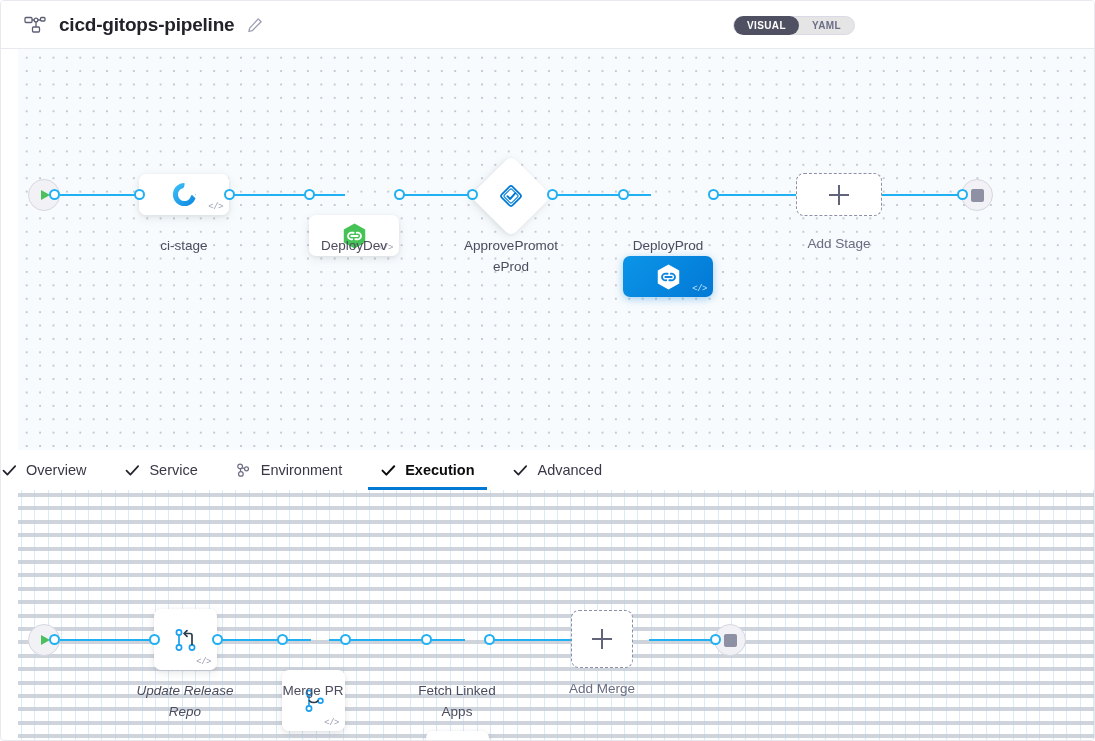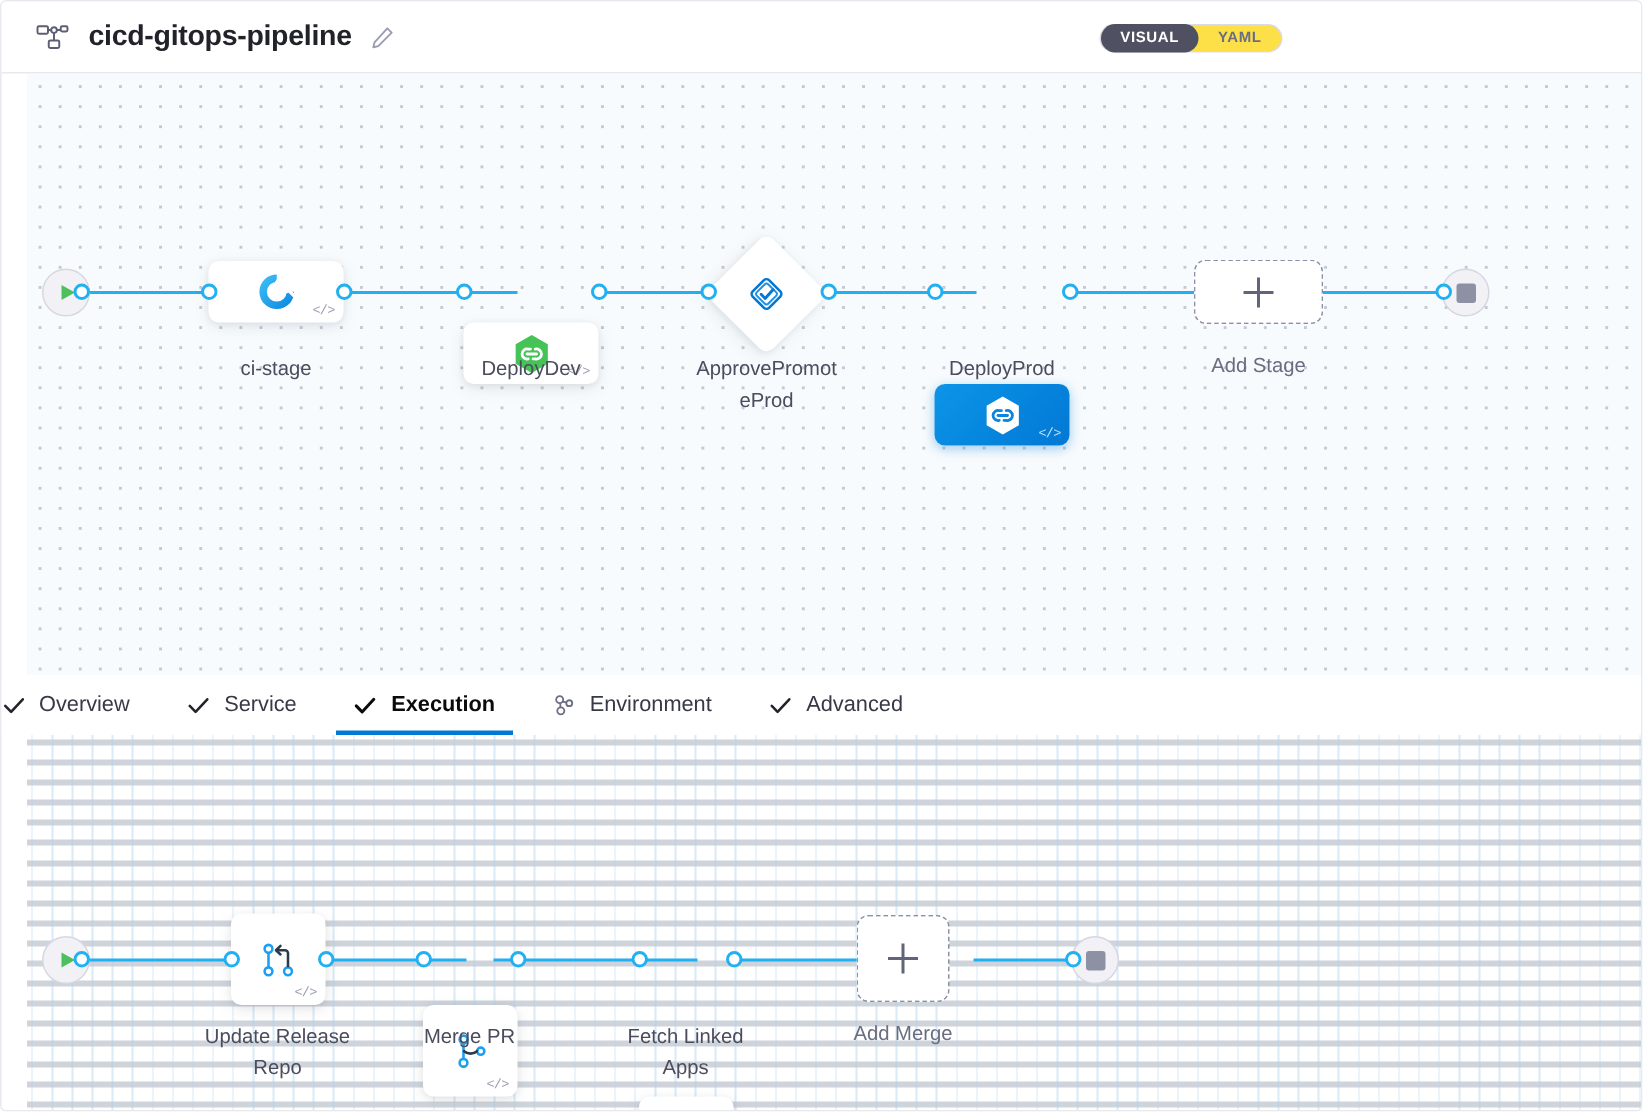--- a/index.html
+++ b/index.html
@@ -35,21 +35,21 @@
     letter-spacing: -0.2px;
   }
   .hdr-edit { margin-left: 12px; width: 18px; height: 18px;
     display: flex; align-items: center; justify-content: center; cursor: pointer; }
 
   .toggle {
     position: absolute; right: 241px; top: 15px;
     display: flex; align-items: center;
     height: 19px;
     border: 1px solid #d9dae5; border-radius: 10px;
-    background: #fde047;
+    background: #e5e5e5;
   }
   .toggle .opt {
     font-size: 10px; font-weight: bold; letter-spacing: 0.4px;
     padding: 0 13px; height: 19px; line-height: 19px;
     color: #6b6d85; border-radius: 10px; cursor: pointer;
   }
   .toggle .opt.active { background: #4f5162; color: #ffffff; }
 
   
   .stage-canvas {
@@ -312,39 +312,39 @@
 
     <div class="tab">
       <span class="tico">
         <svg width="15" height="13" viewBox="0 0 15 13">
           <path d="M1.5 6.6 L5.4 10.6 L13.2 2.2" fill="none" stroke="#22232c" stroke-width="1.7" stroke-linecap="round" stroke-linejoin="round"></path>
         </svg>
       </span>
       <span>Service</span>
     </div>
 
-    <div class="tab active">
-      <span class="tico">
-        <svg width="15" height="13" viewBox="0 0 15 13">
-          <path d="M1.5 6.6 L5.4 10.6 L13.2 2.2" fill="none" stroke="#0b0b0d" stroke-width="2" stroke-linecap="round" stroke-linejoin="round"></path>
-        </svg>
-      </span>
-      <span>Execution</span>
-    </div>
-
     <div class="tab">
       <span class="tico">
         <svg width="15" height="15" viewBox="0 0 16 16">
           <circle cx="4.4" cy="3.6" r="2.5" fill="none" stroke="#6d6f84" stroke-width="1.3"></circle>
           <circle cx="11.2" cy="6.2" r="2.1" fill="none" stroke="#6d6f84" stroke-width="1.3"></circle>
           <circle cx="5.2" cy="11.6" r="2.5" fill="none" stroke="#6d6f84" stroke-width="1.3"></circle>
           <path d="M6.5 5.1 L9.3 5.7 M4.8 6.2 L4.9 9.1" stroke="#6d6f84" stroke-width="1.3"></path>
         </svg>
       </span>
       <span>Environment</span>
+    </div>
+
+    <div class="tab active">
+      <span class="tico">
+        <svg width="15" height="13" viewBox="0 0 15 13">
+          <path d="M1.5 6.6 L5.4 10.6 L13.2 2.2" fill="none" stroke="#0b0b0d" stroke-width="2" stroke-linecap="round" stroke-linejoin="round"></path>
+        </svg>
+      </span>
+      <span>Execution</span>
     </div>
 
     <div class="tab">
       <span class="tico">
         <svg width="15" height="13" viewBox="0 0 15 13">
           <path d="M1.5 6.6 L5.4 10.6 L13.2 2.2" fill="none" stroke="#22232c" stroke-width="1.7" stroke-linecap="round" stroke-linejoin="round"></path>
         </svg>
       </span>
       <span>Advanced</span>
     </div>
@@ -373,21 +373,21 @@
           <circle cx="21" cy="22.5" r="2.6" fill="none" stroke="#1b9ff0" stroke-width="1.7"></circle>
           <path d="M8 10.1 V19.9" stroke="#1b9ff0" stroke-width="1.7"></path>
           <path d="M21 19.9 V10.5 a2 2 0 0 0 -2 -2 H13.6" fill="none" stroke="#2b3b49" stroke-width="1.7"></path>
           <path d="M16 5.6 L13 8.5 L16 11.3" fill="none" stroke="#2b3b49" stroke-width="1.7" stroke-linecap="round" stroke-linejoin="round"></path>
         </svg>
       </span>
       <span class="codeflag">&lt;/&gt;</span>
     </div>
     <div class="port" style="left:131px; top:144px;"></div>
     <div class="port" style="left:194px; top:144px;"></div>
-    <div class="nlabel" style="left:102px; top:190px; width:130px;">
+    <div class="nlabel" style="left:102px; top:190px; width:130px;font-style:italic;">
       <span>Update Release</span><br>
       <span>Repo</span>
     </div>
 
     <div class="node card" style="left:264px; top:119px; width:63px; height:61px;">
       <span class="icon-wrap">
         <svg width="30" height="30" viewBox="0 0 30 30">
           <circle cx="10" cy="7" r="2.6" fill="none" stroke="#1b9ff0" stroke-width="1.7"></circle>
           <circle cx="10" cy="22.5" r="2.6" fill="none" stroke="#1b9ff0" stroke-width="1.7"></circle>
           <circle cx="21.5" cy="14.8" r="2.4" fill="none" stroke="#1b9ff0" stroke-width="1.7"></circle>

